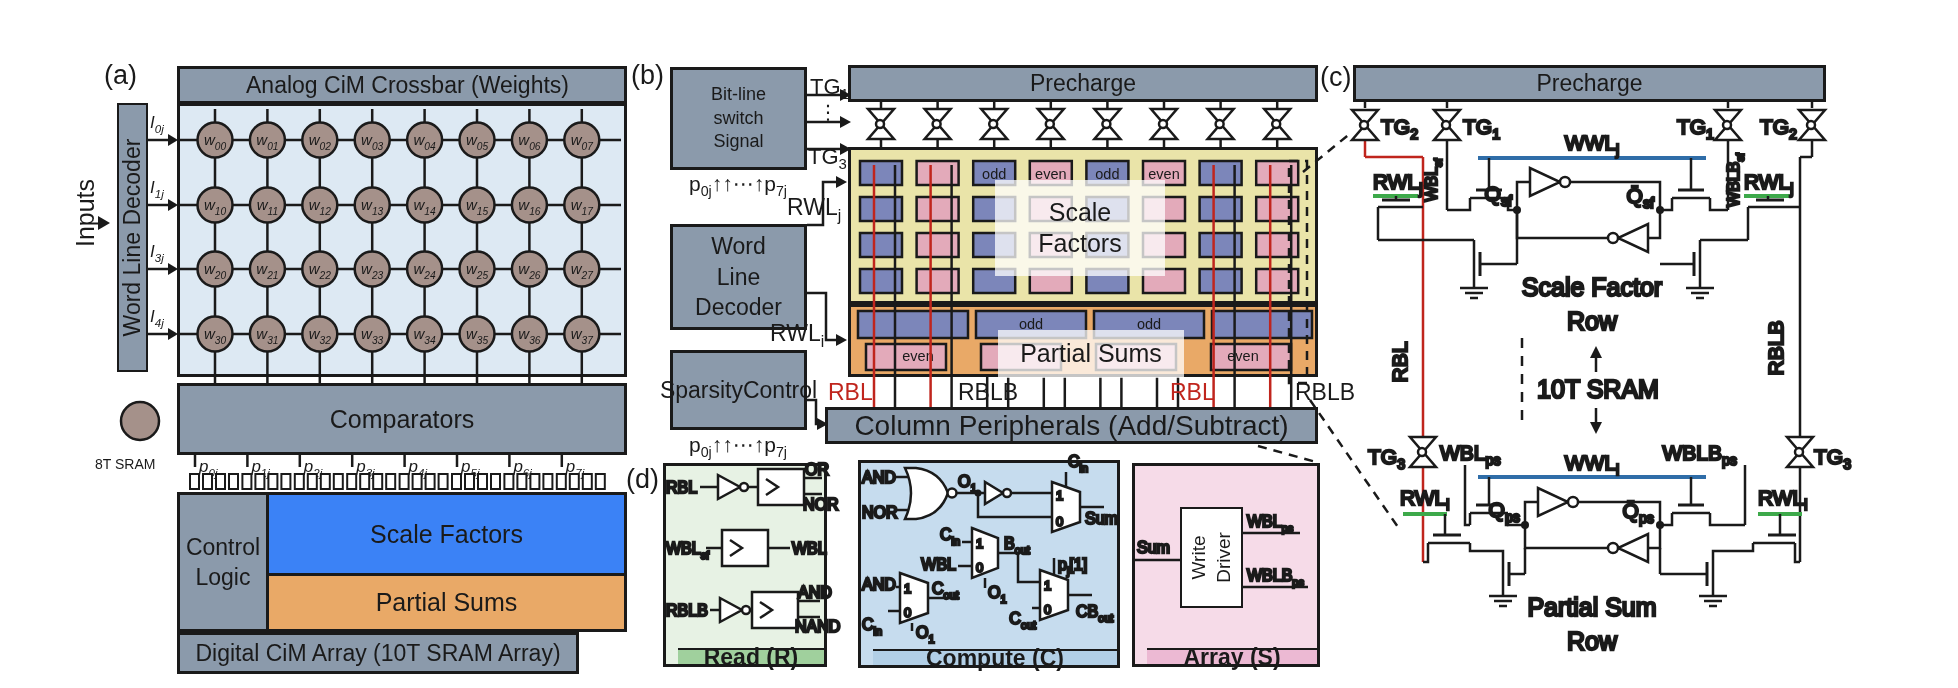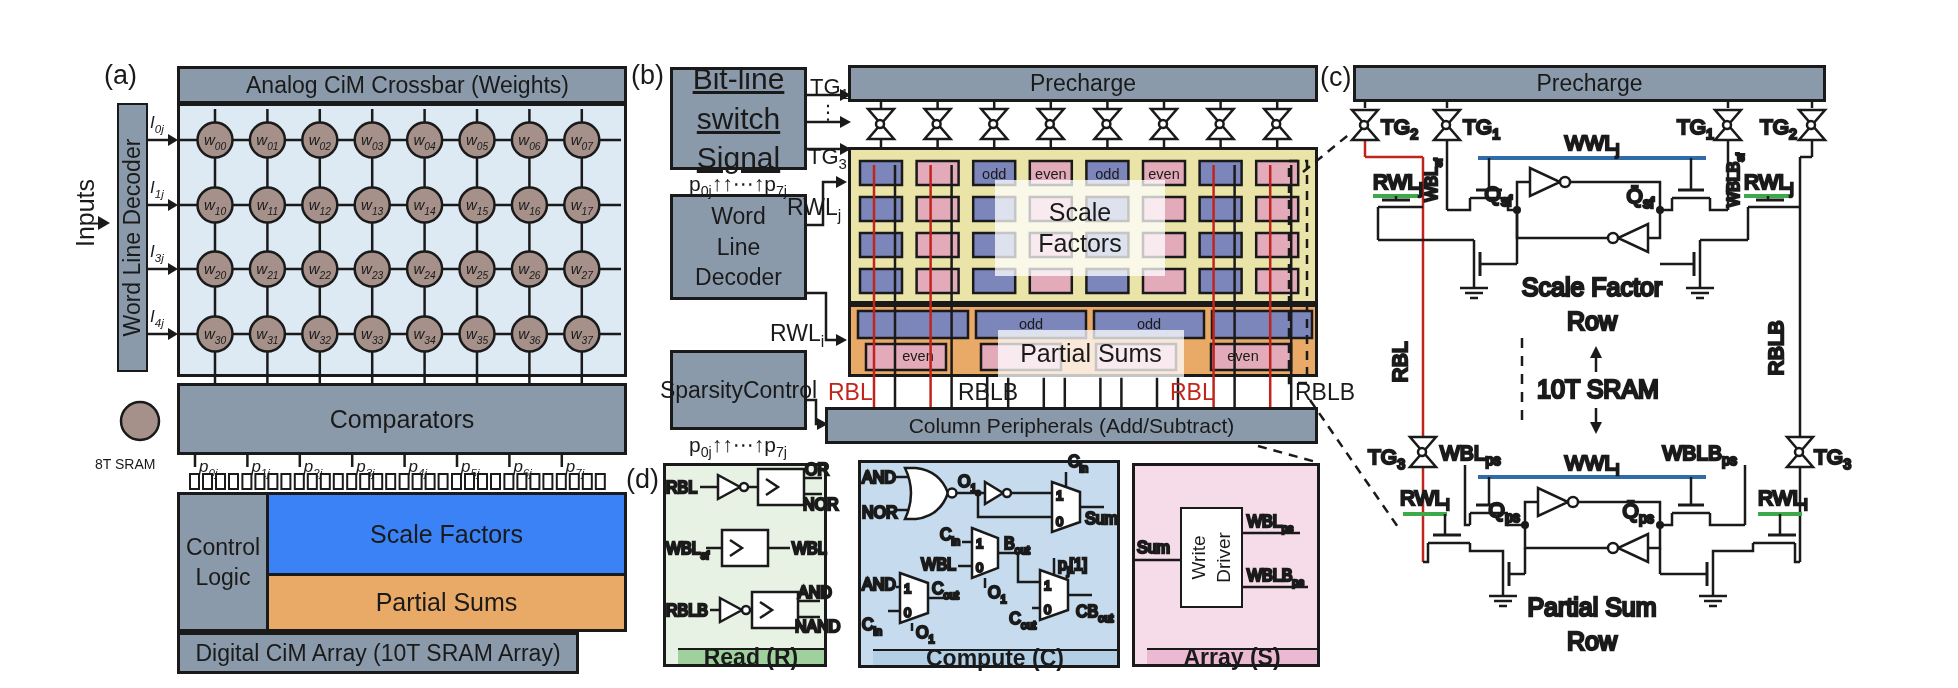--- a/index.html
+++ b/index.html
@@ -52,30 +52,30 @@
   <div class="plain" style="left:95px;top:456px;width:92px;text-align:left;font-size:14px;">8T SRAM</div>
   <div class="box" style="left:177px;top:492px;width:92px;height:140px;flex-direction:column;font-size:23px;">
     <span class="ln">Control</span>
     <span class="ln">Logic</span>
   </div>
   <div class="fill t26" style="left:266px;top:492px;width:361px;height:84px;background:#3b82f6;display:flex;align-items:center;justify-content:center;">Scale Factors</div>
   <div class="fill t26" style="left:266px;top:573px;width:361px;height:59px;background:#e9a967;display:flex;align-items:center;justify-content:center;">Partial Sums</div>
   <div class="box t24" style="left:177px;top:632px;width:402px;height:42px;">Digital CiM Array (10T SRAM Array)</div>
 
   <div class="plain tag" style="left:631px;top:60px;">(b)</div>
-  <div class="box" style="left:670px;top:67px;width:137px;height:103px;flex-direction:column;font-size:30px;text-decoration:underline;">
+  <div class="box" style="left:670px;top:67px;width:137px;height:103px;flex-direction:column;font-size:18px;">
     <span class="ln">Bit-line</span>
     <span class="ln">switch</span>
     <span class="ln">Signal</span>
   </div>
   <div class="plain" style="left:662px;top:172px;width:152px;text-align:center;font-size:21px;">p<sub>0j</sub>↑↑⋯↑p<sub>7j</sub></div>
   <div class="plain" style="left:810px;top:74px;font-size:22px;">TG<sub>1</sub></div>
   <div class="plain" style="left:818px;top:100px;font-size:20px;">⋮</div>
   <div class="plain" style="left:808px;top:144px;font-size:22px;">TG<sub>3</sub></div>
-  <div class="box" style="left:670px;top:194px;width:137px;height:106px;flex-direction:column;font-size:23px;">
+  <div class="box" style="left:670px;top:224px;width:137px;height:106px;flex-direction:column;font-size:23px;">
     <span class="ln">Word</span>
     <span class="ln">Line</span>
     <span class="ln">Decoder</span>
   </div>
   <div class="plain" style="left:787px;top:194px;font-size:23px;">RWL<sub>j</sub></div>
   <div class="plain" style="left:770px;top:320px;font-size:23px;">RWL<sub>i</sub></div>
   <div class="box" style="left:670px;top:350px;width:137px;height:80px;flex-direction:row;font-size:23px;">
     <span class="ln">Sparsity</span>
     <span class="ln">Control</span>
   </div>
@@ -87,21 +87,21 @@
     <span>Scale</span>
     <span>Factors</span>
   </div>
   <div class="overlay" style="left:998px;top:330px;width:186px;height:48px;">
     <span>Partial Sums</span>
   </div>
   <div class="plain red" style="left:828px;top:379px;font-size:23px;">RBL</div>
   <div class="plain" style="left:958px;top:379px;font-size:23px;">RBLB</div>
   <div class="plain red" style="left:1170px;top:379px;font-size:23px;">RBL</div>
   <div class="plain" style="left:1295px;top:379px;font-size:23px;">RBLB</div>
-  <div class="box" style="left:825px;top:407px;width:493px;height:37px;font-size:21px;">Column Peripherals (Add/Subtract)</div>
+  <div class="box" style="left:825px;top:407px;width:493px;height:37px;font-size:28px;">Column Peripherals (Add/Subtract)</div>
 
   <div class="plain tag" style="left:1320px;top:62px;">(c)</div>
   <div class="box t24" style="left:1353px;top:65px;width:473px;height:37px;">Precharge</div>
 
   <div class="plain tag" style="left:626px;top:464px;">(d)</div>
   <div class="panel-box" style="left:663px;top:463px;width:164px;height:204px;background:#e7f2e4;">
     <div class="pfoot" style="background:#a0d09d;">Read (R)</div>
   </div>
   <div class="panel-box" style="left:858px;top:460px;width:262px;height:208px;background:#c6dcee;">
     <div class="pfoot" style="background:#b2cfe6;">Compute (C)</div>

